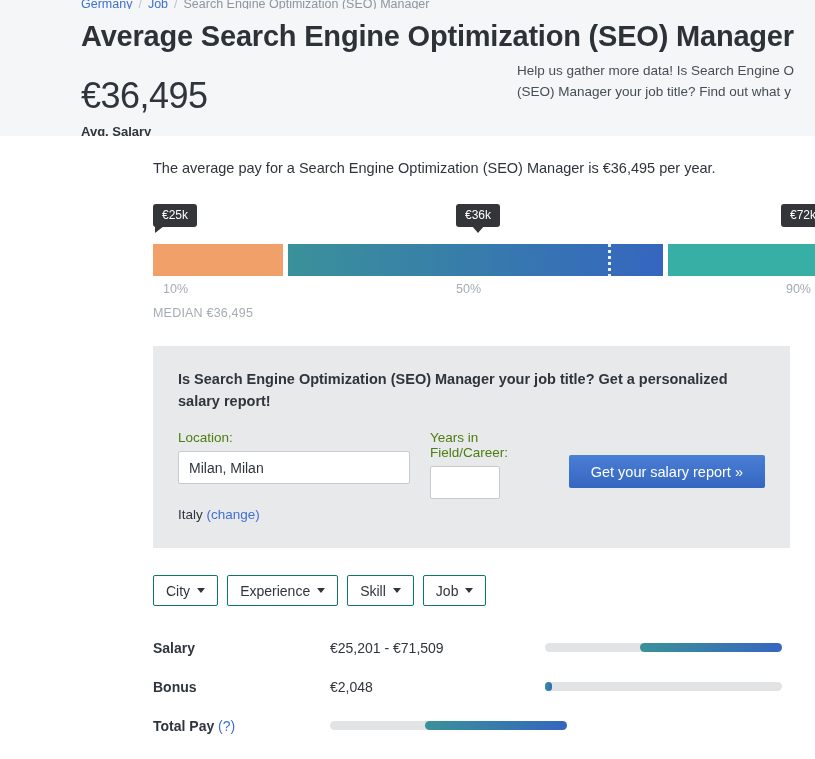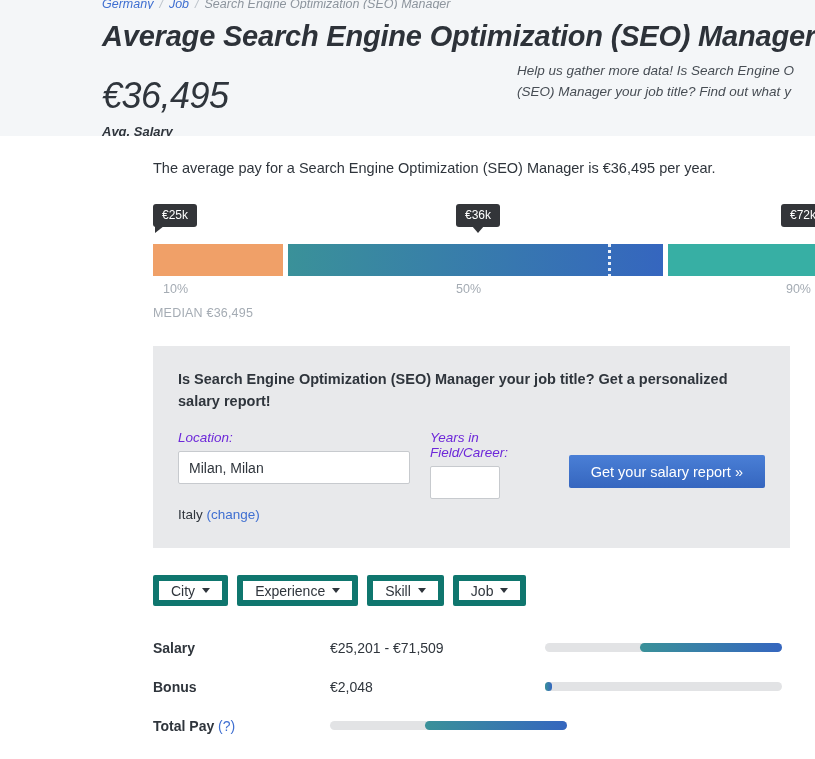--- a/index.html
+++ b/index.html
@@ -15,24 +15,23 @@
     overflow: hidden;
     position: relative;
   }
 
   
   .header-band {
     background: #f4f6f8;
     height: 136px;
     width: 100%;
     box-sizing: border-box;
-    padding-left: 102px;
+    padding-left: 81px;
     position: relative;
     overflow: hidden;
-    font-style: italic;
   }
   .breadcrumb {
     font-size: 12.5px;
     color: #9aa3ad;
     padding-top: 0px;
     height: 9px;
     line-height: 9px;
     overflow: hidden;
     white-space: nowrap;
   }
@@ -196,23 +195,22 @@
     width: 580px;
   }
   .field-row {
     margin-top: 18px;
     display: flex;
     align-items: flex-start;
   }
   .field-block { display: flex; flex-direction: column; }
   .field-label {
     font-size: 13.5px;
-    color: #6d28d9;
+    color: #4d7c0f;
     margin-bottom: 6px;
-    font-style: italic;
   }
   .text-input {
     border: 1px solid #c7cace;
     background: #ffffff;
     border-radius: 2px;
     height: 33px;
     box-sizing: border-box;
     font-family: "Liberation Sans", sans-serif;
     font-size: 14px;
     color: #2f353c;
@@ -246,21 +244,21 @@
     text-decoration: none;
   }
 
   
   .filters {
     margin-top: 27px;
     display: flex;
     gap: 9px;
   }
   .filter-btn {
-    border: 6px solid #0f766e;
+    border: 1px solid #0f766e;
     background: #ffffff;
     border-radius: 2px;
     height: 31px;
     padding: 0 12px;
     font-family: "Liberation Sans", sans-serif;
     font-size: 14px;
     color: #2f353c;
     cursor: pointer;
     display: inline-flex;
     align-items: center;

